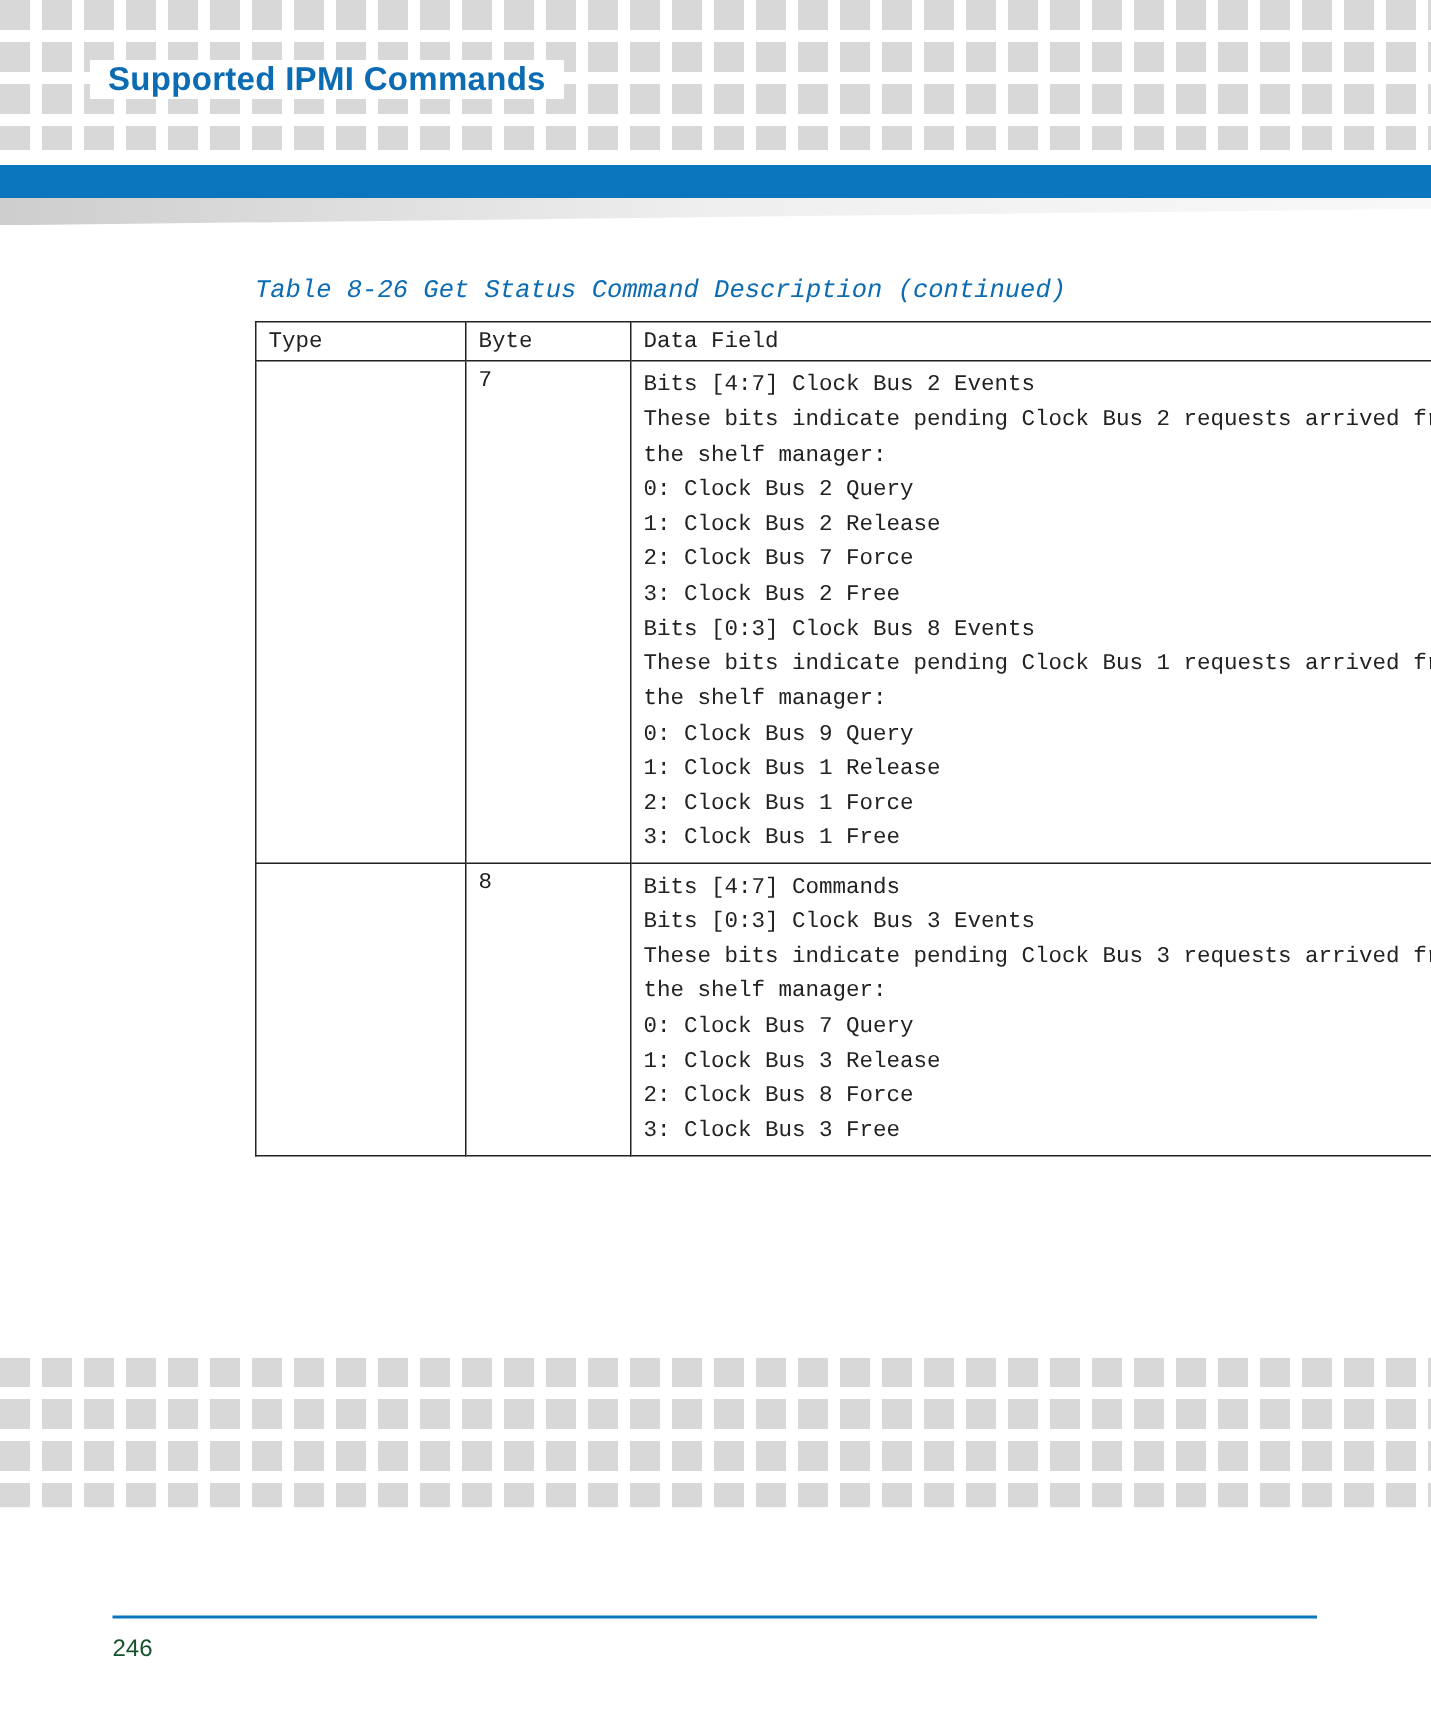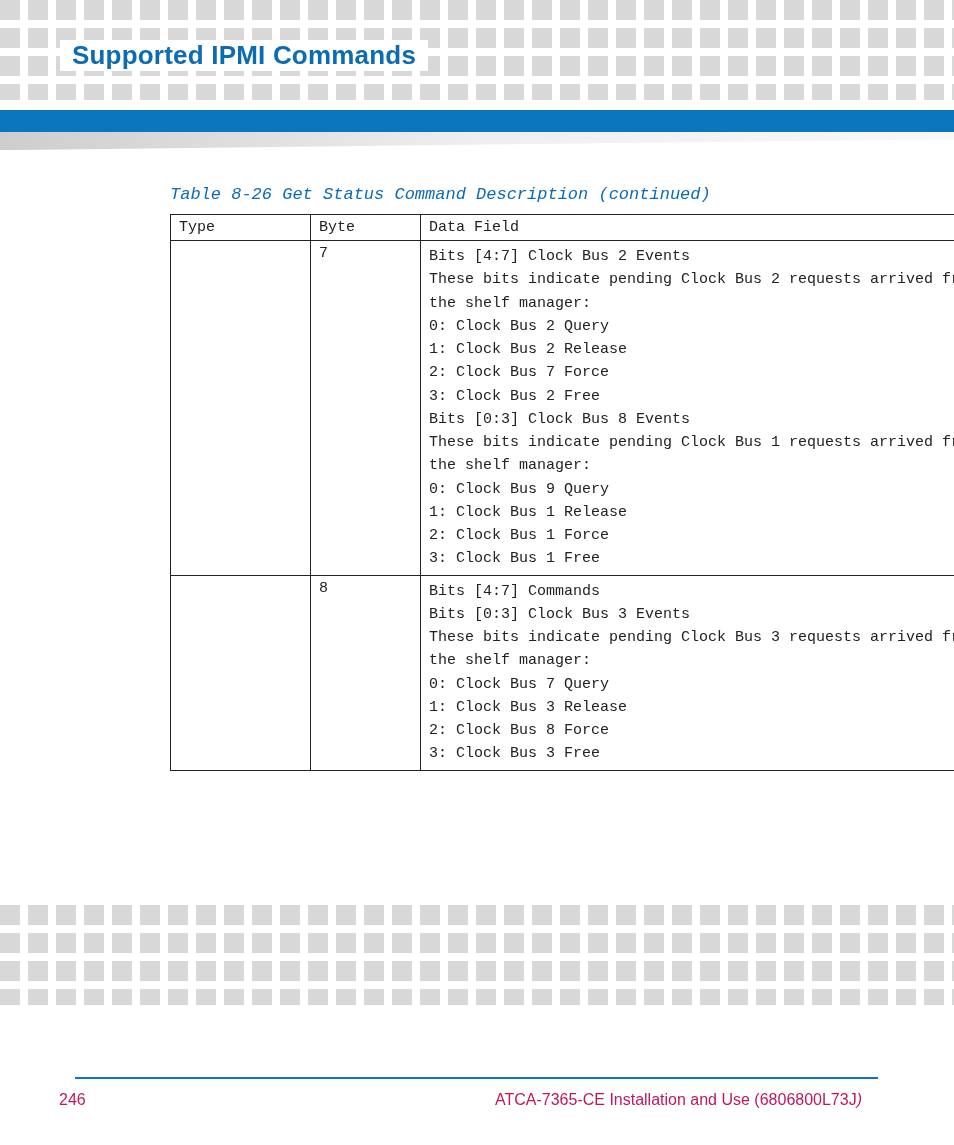--- a/index.html
+++ b/index.html
@@ -38,21 +38,21 @@
         #000 0 20px,
         transparent 20px 28px
       );
   }
   .title-mask {
     position: absolute;
     top: 40px;
     left: 60px;
     padding: 0 12px 0 12px;
     background: #fff;
-    font-size: 26px;
+    font-size: 22px;
     font-weight: 700;
     color: #0b6bb3;
     letter-spacing: 0.2px;
   }
   .blue-bar {
     position: absolute;
     top: 110px;
     left: 0;
     width: 954px;
     height: 22px;
@@ -129,26 +129,26 @@
   .footer-rule {
     position: absolute;
     left: 75px;
     width: 803px;
     bottom: 66px;
     border-top: 2px solid #0b76bd;
   }
   .footer {
     position: absolute;
     bottom: 36px;
-    left: 59px;
+    left: 75px;
     width: 803px;
     display: flex;
     justify-content: space-between;
     font-size: 16px;
-    color: #be185d;
+    color: #14532d;
     margin-top: 26px;
   }
   .footer .pn { }
   .footer .doc { }
   .footer .doc .paren-ital { font-style: italic; }
 </style>
 </head>
 <body>
 
 <div class="top-squares"></div>
@@ -199,16 +199,13 @@
         </td>
       </tr>
     </tbody>
   </table>
 </div>
 
 <div class="bottom-squares"></div>
 <div class="footer-rule"></div>
 <div class="footer">
   <span class="pn">246</span>
-  <span class="doc">
-    <span>ATCA-7365-CE Installation and Use (6806800L73J</span><span class="paren-ital">)</span>
-  </span>
 </div>
 
 </body></html>

